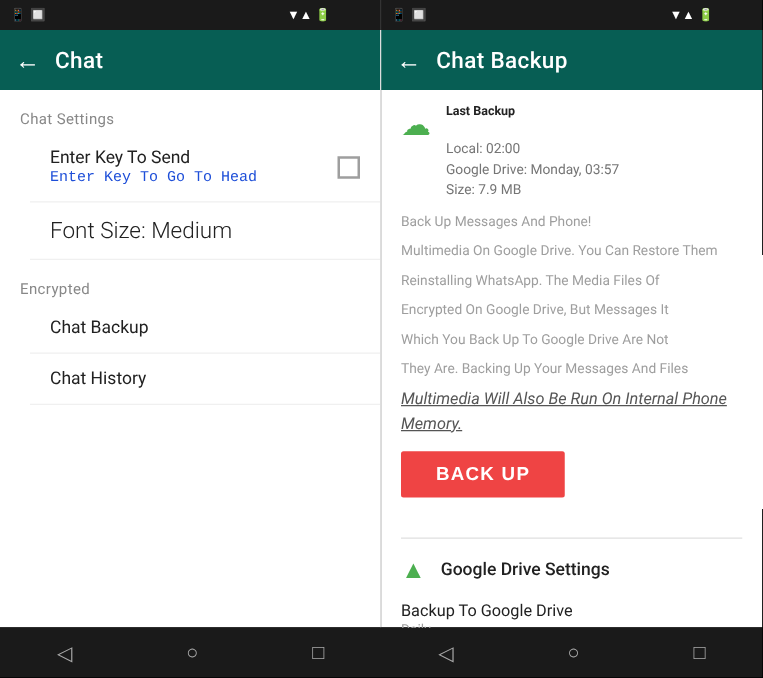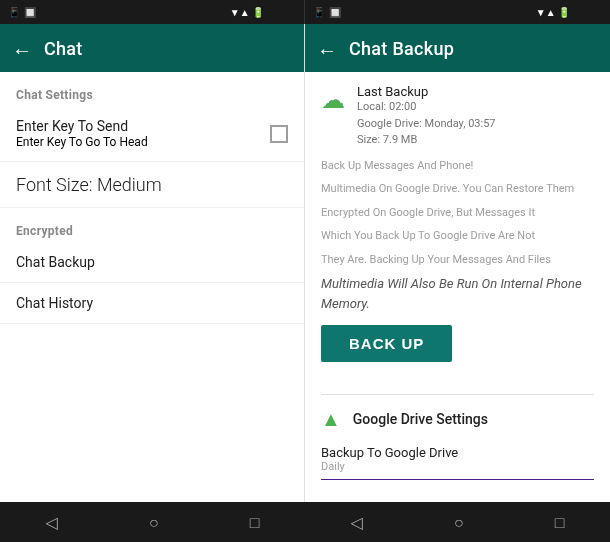--- a/index.html
+++ b/index.html
@@ -64,44 +64,46 @@
     .settings-list {
       flex: 1;
       overflow-y: auto;
       padding: 0;
     }
 
     .settings-section-header {
       padding: 16px 16px 4px 16px;
       font-size: 12px;
       color: #888;
-      font-weight: 700;
+      font-weight: 400;
       letter-spacing: 0.3px;
     }
 
     .settings-item {
       padding: 12px 16px;
       border-bottom: 1px solid #f0f0f0;
       display: flex;
       align-items: center;
       justify-content: space-between;
       cursor: pointer;
+      margin-left: 24px;
     }
     .settings-item-content {
       flex: 1;
     }
     .settings-item-title {
       font-size: 14px;
       color: #212121;
       font-weight: 400;
     }
     .settings-item-subtitle {
       font-size: 12px;
-      color: #000000;
+      color: #1d4ed8;
       margin-top: 1px;
+      font-family: Liberation Mono, monospace;
     }
     .settings-item-title.large {
       font-size: 18px;
       font-weight: 300;
       color: #212121;
     }
 
     .checkbox-box {
       width: 18px;
       height: 18px;
@@ -130,24 +132,24 @@
     }
 
     .cloud-icon {
       color: #4CAF50;
       font-size: 24px;
       margin-top: 2px;
       flex-shrink: 0;
     }
 
     .backup-info-title {
-      font-size: 13px;
-      font-weight: 400;
+      font-size: 10px;
+      font-weight: 700;
       color: #212121;
-      margin-bottom: 0;
+      margin-bottom: 16px;
     }
 
     .backup-info-detail {
       font-size: 11px;
       color: #757575;
       line-height: 1.5;
     }
 
     .backup-description {
       font-size: 11px;
@@ -155,24 +157,25 @@
       line-height: 1.6;
       margin-bottom: 6px;
     }
 
     .backup-description-highlight {
       font-size: 13px;
       color: #555;
       line-height: 1.5;
       font-style: italic;
       margin-bottom: 12px;
+      text-decoration: underline;
     }
 
     .backup-button {
-      background: #0f766e;
+      background: #ef4444;
       color: #fff;
       border: none;
       padding: 10px 28px;
       font-size: 15px;
       font-weight: 700;
       letter-spacing: 1px;
       cursor: pointer;
       border-radius: 2px;
       margin-bottom: 16px;
       text-transform: uppercase;
@@ -361,20 +364,21 @@
           <div>
             <div class="backup-info-title">Last Backup</div>
             <div class="backup-info-detail">Local: 02:00</div>
             <div class="backup-info-detail">Google Drive: Monday, 03:57</div>
             <div class="backup-info-detail">Size: 7.9 MB</div>
           </div>
         </div>
 
         <div class="backup-description">Back Up Messages And Phone!</div>
         <div class="backup-description">Multimedia On Google Drive. You Can Restore Them</div>
+        <div class="backup-description">Reinstalling WhatsApp. The Media Files Of</div>
         <div class="backup-description">Encrypted On Google Drive, But Messages It</div>
         <div class="backup-description">Which You Back Up To Google Drive Are Not</div>
         <div class="backup-description">They Are. Backing Up Your Messages And Files</div>
         <div class="backup-description-highlight">Multimedia Will Also Be Run On Internal Phone Memory.</div>
 
         <button class="backup-button">BACK UP</button>
       </div>
 
       <div class="google-drive-section">
         <div class="google-drive-header">

